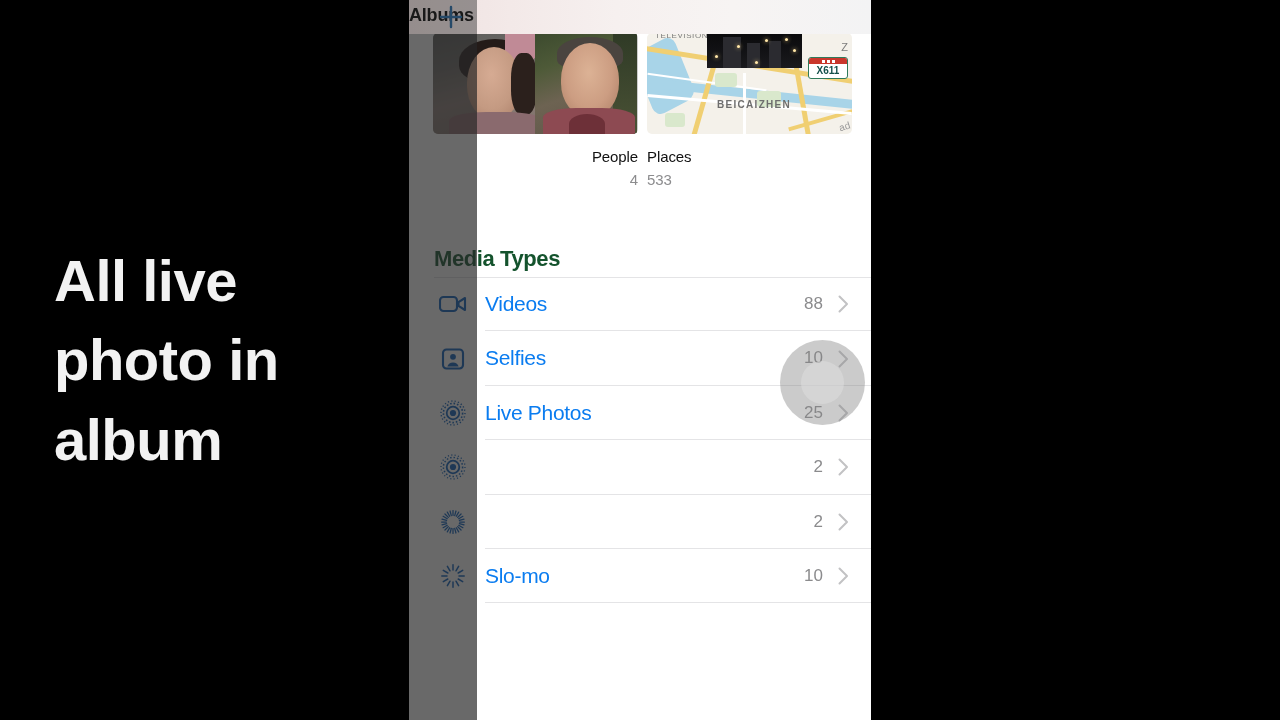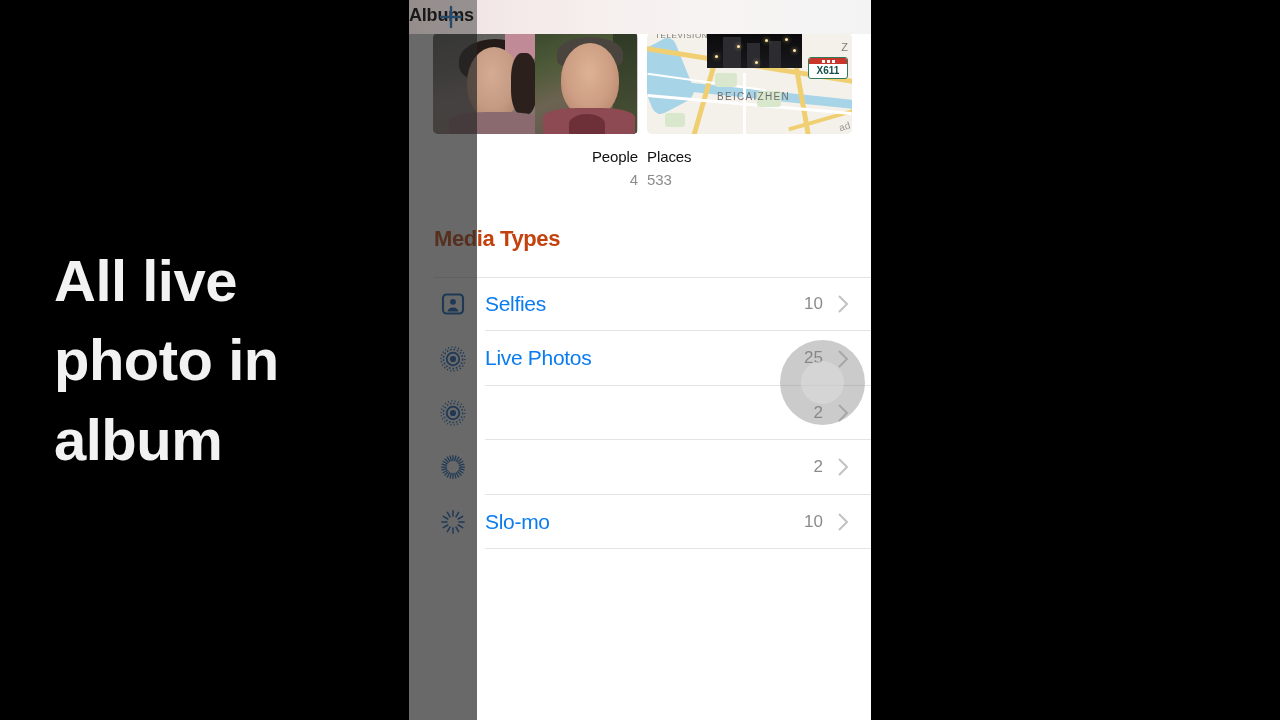--- a/index.html
+++ b/index.html
@@ -133,28 +133,28 @@
     background:#fff; border:1.5px solid #2f7a5a; border-radius:3px;
     display:flex; flex-direction:column; align-items:center; overflow:hidden;
   }
   .map-thumb .shield .top{ width:100%; height:6px; background:#c9372c;
     display:flex; justify-content:center; align-items:center; gap:2px; }
   .map-thumb .shield .top i{ width:3px; height:3px; background:#fff; font-style:normal; }
   .map-thumb .shield .num{ font-size:10px; font-weight:bold; color:#14504a;
     line-height:14px; }
   .map-lbl{ position:absolute; color:#7c7c7c; font-weight:500; }
   .map-lbl.tower{ left:8px; top:-2px; font-size:8px; letter-spacing:.6px; line-height:10px; }
-  .map-lbl.beicai{ left:70px; top:58px; font-size:10px; letter-spacing:1.3px; color:#6e6e6e; }
+  .map-lbl.beicai{ left:70px; top:66px; font-size:10px; letter-spacing:1.3px; color:#6e6e6e;font-weight:bold; }
   .map-lbl.z{ right:4px; top:8px; font-size:11px; color:#7c7c7c; }
   .map-lbl.road{ right:2px; bottom:2px; font-size:10px; color:#9a9a9a; transform:rotate(-18deg); }
 
   
   .section-header{
-    position:absolute; left:25px; top:226px; font-size:22px;
-    font-weight:bold; color:#c2410c; letter-spacing:-0.4px;
+    position:absolute; left:25px; top:246px; font-size:22px;
+    font-weight:bold; color:#14532d; letter-spacing:-0.4px;
   }
 
   
   .list{ position:absolute; left:0; top:277px; width:462px; }
   .row{
     position:relative; height:54.4px; width:462px;
   }
   .row .icon{
     position:absolute; left:25px; top:0; height:54.4px; width:38px;
     display:flex; align-items:center; justify-content:center;
@@ -276,20 +276,36 @@
           <div class="album-name">Places</div>
           <div class="album-count">533</div>
         </div>
       </div>
 
       <div class="section-header">Media Types</div>
 
       <div class="list-top-sep"></div>
       <div class="list">
 
+        <div class="row">
+          <span class="icon">
+            <svg width="28" height="20" viewBox="0 0 28 20">
+                <rect x="1" y="3" width="17" height="14" rx="3.5" fill="none" stroke="#0a5fbf" stroke-width="2.1"></rect>
+                <path d="M19.5 8.2 L26 4 L26 16 L19.5 11.8 Z" fill="none" stroke="#0a5fbf" stroke-width="2.1" stroke-linejoin="round"></path>
+              </svg>
+          </span>
+          <span class="label">Videos</span>
+          <span class="count">88</span>
+          <span class="chev">
+            <svg width="11" height="18" viewBox="0 0 11 18">
+                <path d="M1.5 1.5 L9 9 L1.5 16.5" fill="none" stroke="#c2c2c4" stroke-width="2" stroke-linecap="round" stroke-linejoin="round"></path>
+              </svg>
+          </span>
+          <span class="sep"></span>
+        </div>
 
         <div class="row">
           <span class="icon">
             <svg width="24" height="24" viewBox="0 0 24 24">
                 <rect x="2" y="2.5" width="20" height="19" rx="3.5" fill="none" stroke="#0a5fbf" stroke-width="2.1"></rect>
                 <circle cx="12" cy="9.8" r="2.9" fill="#0a5fbf"></circle>
                 <path d="M6.4 19.6a5.9 5.9 0 0 1 11.2 0" fill="#0a5fbf"></path>
               </svg>
           </span>
           <span class="label">Selfies</span>

